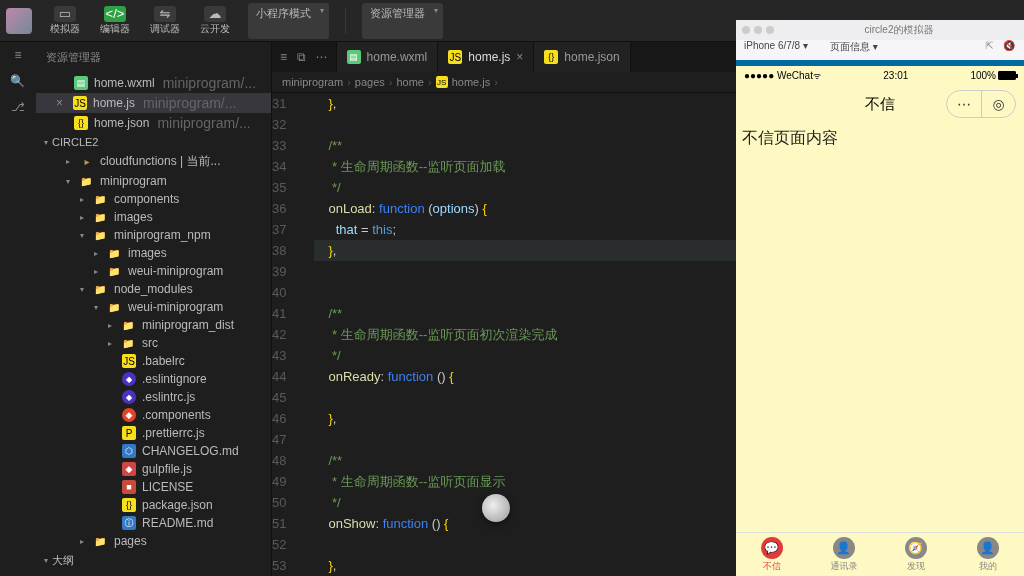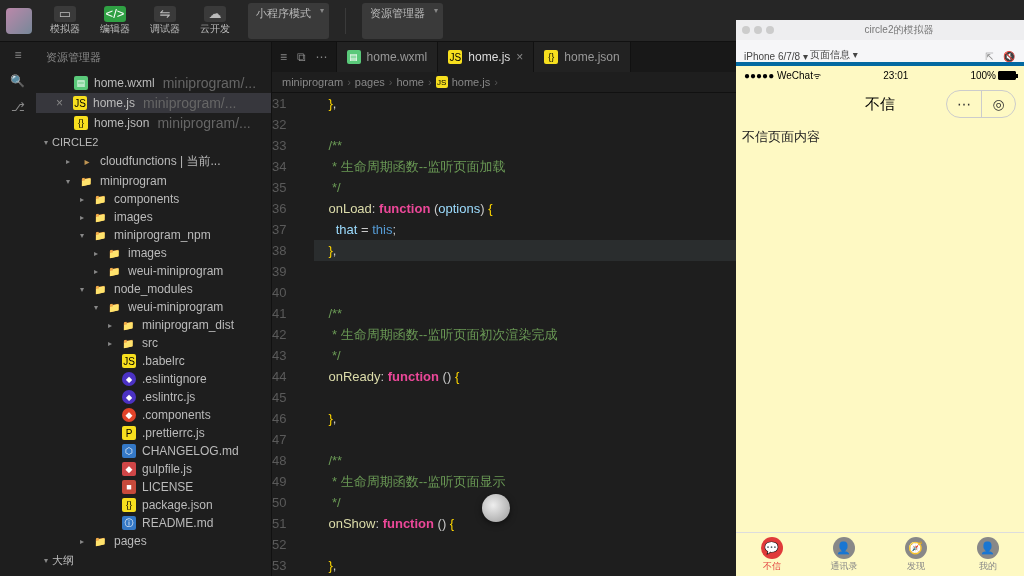--- a/index.html
+++ b/index.html
@@ -57,48 +57,48 @@
 .crumbs { padding: 4px 10px; color: #888; font-size: 11px; display: flex; align-items: center; gap: 4px; border-bottom: 1px solid #111; position: relative; }
 .crumbs .sep { color: #555; }
 .popup { position: absolute; right: 12px; top: 2px; background: #2c2c2c; padding: 3px 8px; border-radius: 3px; color: #bbb; font-size: 11px; border: 1px solid #444; }
 .code { flex: 1; overflow: hidden; background: #1e1e1e; font-family: Menlo, Consolas, monospace; font-size: 13px; line-height: 21px; display: flex; }
 .lnums { width: 42px; text-align: left; color: #5a5a5a; padding-right: 10px; }
 .lnums div { height: 21px; }
 .src { flex: 1; color: #c8c8c8; white-space: pre; position: relative; }
 .src div { height: 21px; }
 .src .hl { background: #2a2d2e; }
 .c-fn { color: #dcdcaa; }
-.c-type { color: #ec4899; font-weight: bold; }
+.c-type { color: #3b82f6; }
 .c-var { color: #9cdcfe; }
 .c-comment { color: #6a9955; }
 .c-brace { color: #ffd700; }
 .c-this { color: #569cd6; }
 .fab { position: absolute; width: 28px; height: 28px; border-radius: 50%; background: radial-gradient(circle at 40% 40%, #eee, #999); box-shadow: 0 2px 6px rgba(0,0,0,.5); }
 
 
 .simbar { position: absolute; right: 0; top: 0; width: 288px; background: #aaa; }
 .sim-top { height: 20px; background: #eeeef0; display: flex; align-items: center; padding: 0 6px; color: #777; font-size: 10px; gap: 6px; }
 .dots { display: flex; gap: 4px; }
 .dots span { width: 8px; height: 8px; border-radius: 50%; background: #ccc; display: inline-block; }
 .sim-title { flex: 1; text-align: center; }
-.sim-ctrl { height: 26px; background: #f6f6f8; display: flex; align-items: flex-end; padding: 0 8px; color: #555; font-size: 10px; gap: 2px; border-bottom: 4px solid #0369a1; }
+.sim-ctrl { height: 26px; background: #f6f6f8; display: flex; align-items: flex-start; padding: 0 8px; color: #555; font-size: 10px; gap: 22px; border-bottom: 6px solid #0369a1; }
 .sim-ctrl .sel { color: #444; }
 .sim-pin { margin-left: auto; display: flex; gap: 10px; color: #888; }
 .sim-body { background: #fef9c3; height: 510px; position: relative; color: #000; }
 .sim-status { height: 18px; display: flex; align-items: center; padding: 0 8px; font-size: 10px; }
 .sim-status .mid { flex: 1; text-align: center; }
 .sim-status .right { display: flex; align-items: center; gap: 2px; }
 .battery { width: 18px; height: 9px; border: 1px solid #000; border-radius: 1px; position: relative; }
 .battery::after { content: ""; position: absolute; right: -3px; top: 2px; width: 2px; height: 4px; background: #000; }
 .battery div { background: #000; height: 100%; width: 100%; }
 .sim-nav { height: 40px; display: flex; align-items: center; justify-content: center; position: relative; font-size: 15px; }
 .capsule { position: absolute; right: 8px; top: 6px; display: flex; border: 1px solid #ccc; border-radius: 20px; overflow: hidden; }
 .capsule div { width: 34px; height: 26px; display: flex; align-items: center; justify-content: center; color: #333; font-size: 14px; }
 .capsule div + div { border-left: 1px solid #ccc; }
-.sim-content { padding: 4px 6px; font-size: 13px; color: #222; }
+.sim-content { padding: 4px 6px; font-size: 16px; color: #222; }
 .sim-tabbar { position: absolute; bottom: 0; left: 0; right: 0; height: 44px; border-top: 1px solid #ddd; display: flex; }
 .sim-tabbar .titem { flex: 1; display: flex; flex-direction: column; align-items: center; justify-content: center; font-size: 9px; color: #888; gap: 1px; }
 .sim-tabbar .titem.active { color: #e03a3a; }
 .sim-tabbar .tico { width: 22px; height: 22px; border-radius: 50%; background: #888; display: flex; align-items: center; justify-content: center; color: #fff; font-size: 12px; }
 .sim-tabbar .titem.active .tico { background: #e03a3a; }
 </style>
 </head>
 <body>
 
 <div class="topbar">

